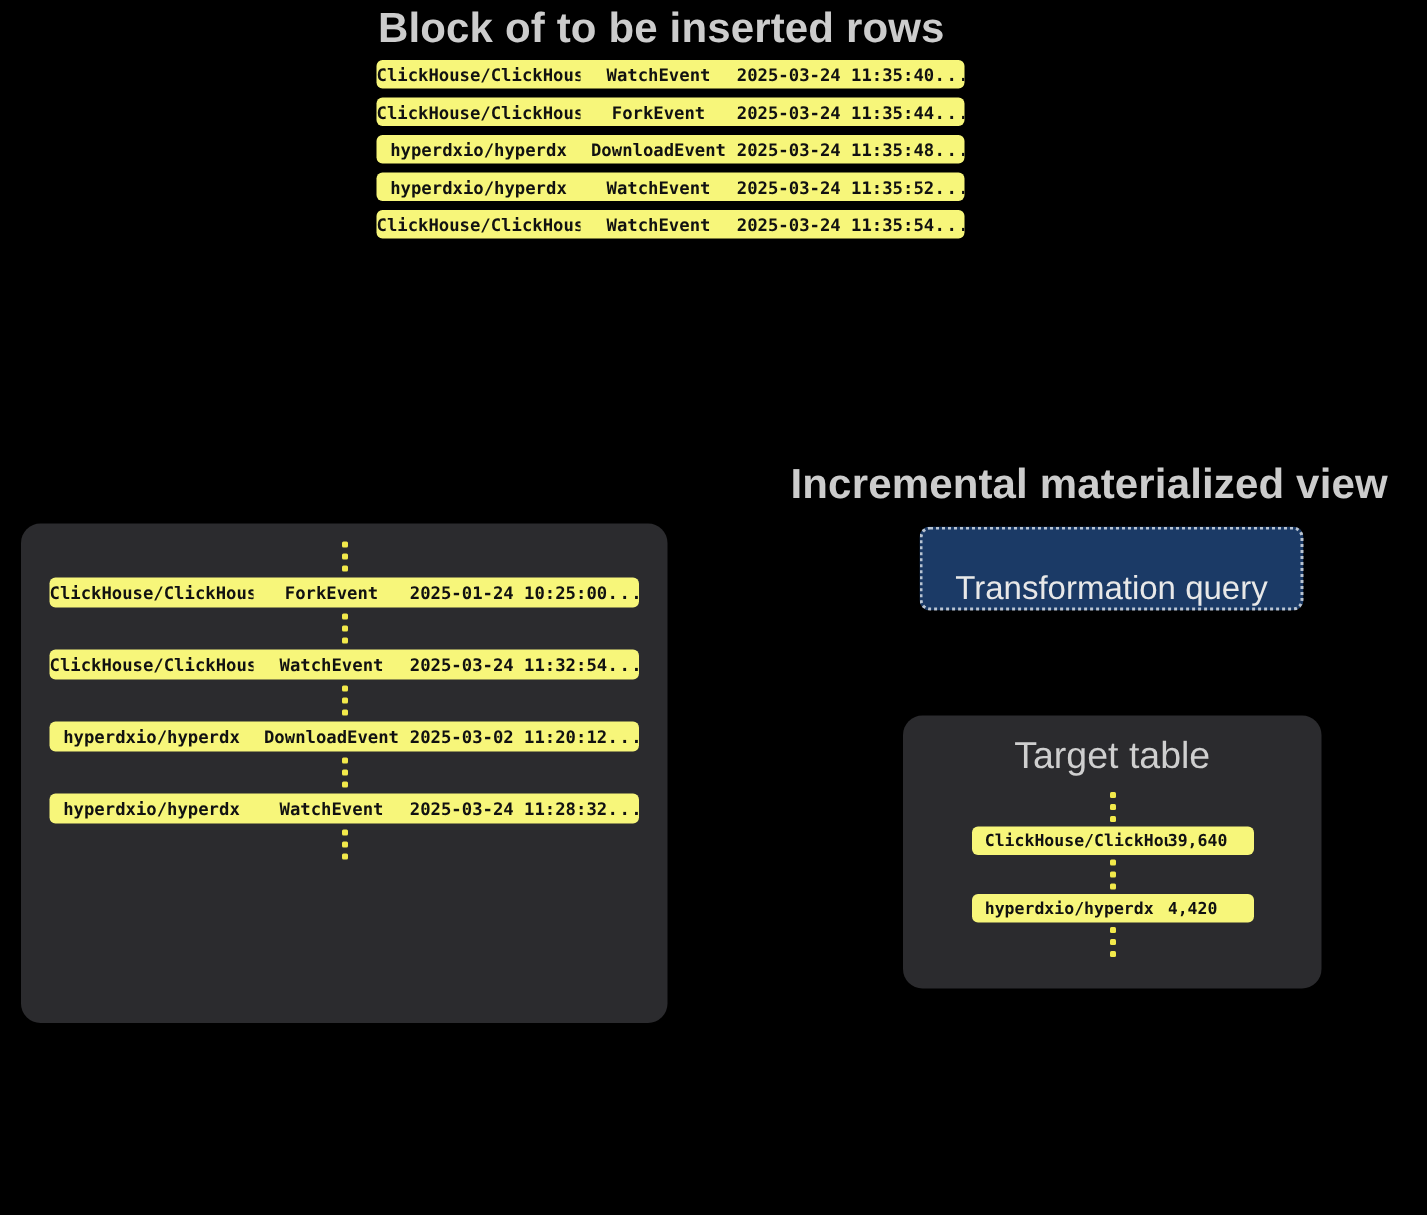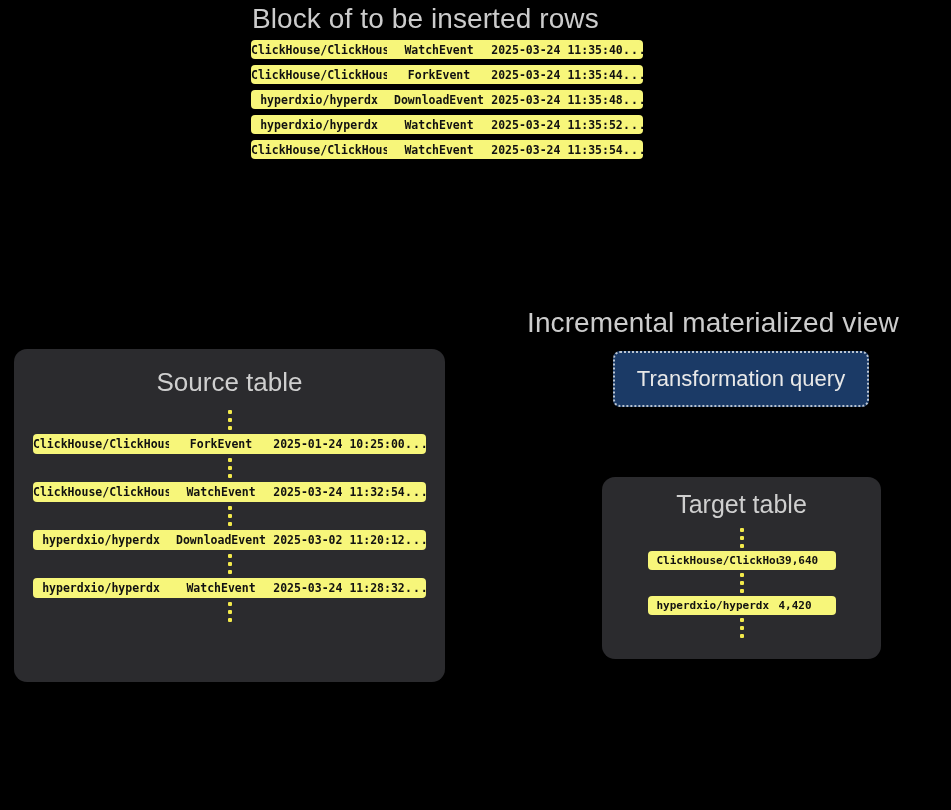--- a/index.html
+++ b/index.html
@@ -14,21 +14,21 @@
     position: relative;
     overflow: hidden;
     font-family: "Liberation Sans", sans-serif;
     color: #c9c9c9;
     -webkit-font-smoothing: antialiased;
   }
 
   .heading {
     position: absolute;
     font-size: 28px;
-    font-weight: 400;
+    font-weight: 700;
     color: #cccccc;
     letter-spacing: 0.1px;
     white-space: nowrap;
   }
 
   
   .row {
     background: #f7f67a;
     color: #111111;
     border-radius: 4px;
@@ -116,21 +116,21 @@
   #transformation-query {
     position: absolute;
     left: 613px;
     top: 351px;
     width: 256px;
     height: 56px;
     background: #1b3a66;
     border: 2px dotted #b9c4d2;
     border-radius: 7px;
     display: flex;
-    align-items: center;
+    align-items: flex-end;
     justify-content: center;
     box-sizing: border-box;
   }
   #transformation-query span {
     font-size: 22px;
     color: #e8e8e8;
     font-weight: 400;
   }
 
   
@@ -196,21 +196,20 @@
     <span class="cell c-repo">ClickHouse/ClickHouse</span>
     <span class="cell c-event">WatchEvent</span>
     <span class="cell c-ts">2025-03-24 11:35:54</span>
     <span class="cell c-more">...</span>
   </div>
 
 </div>
 
 <div class="panel" id="source-table">
 
-  <div class="panel-title">Source table</div>
 
   <div class="stack">
 
     <div class="vdots">
         <i></i>
         <i></i>
         <i></i>
       </div>
 
     <div class="row">

